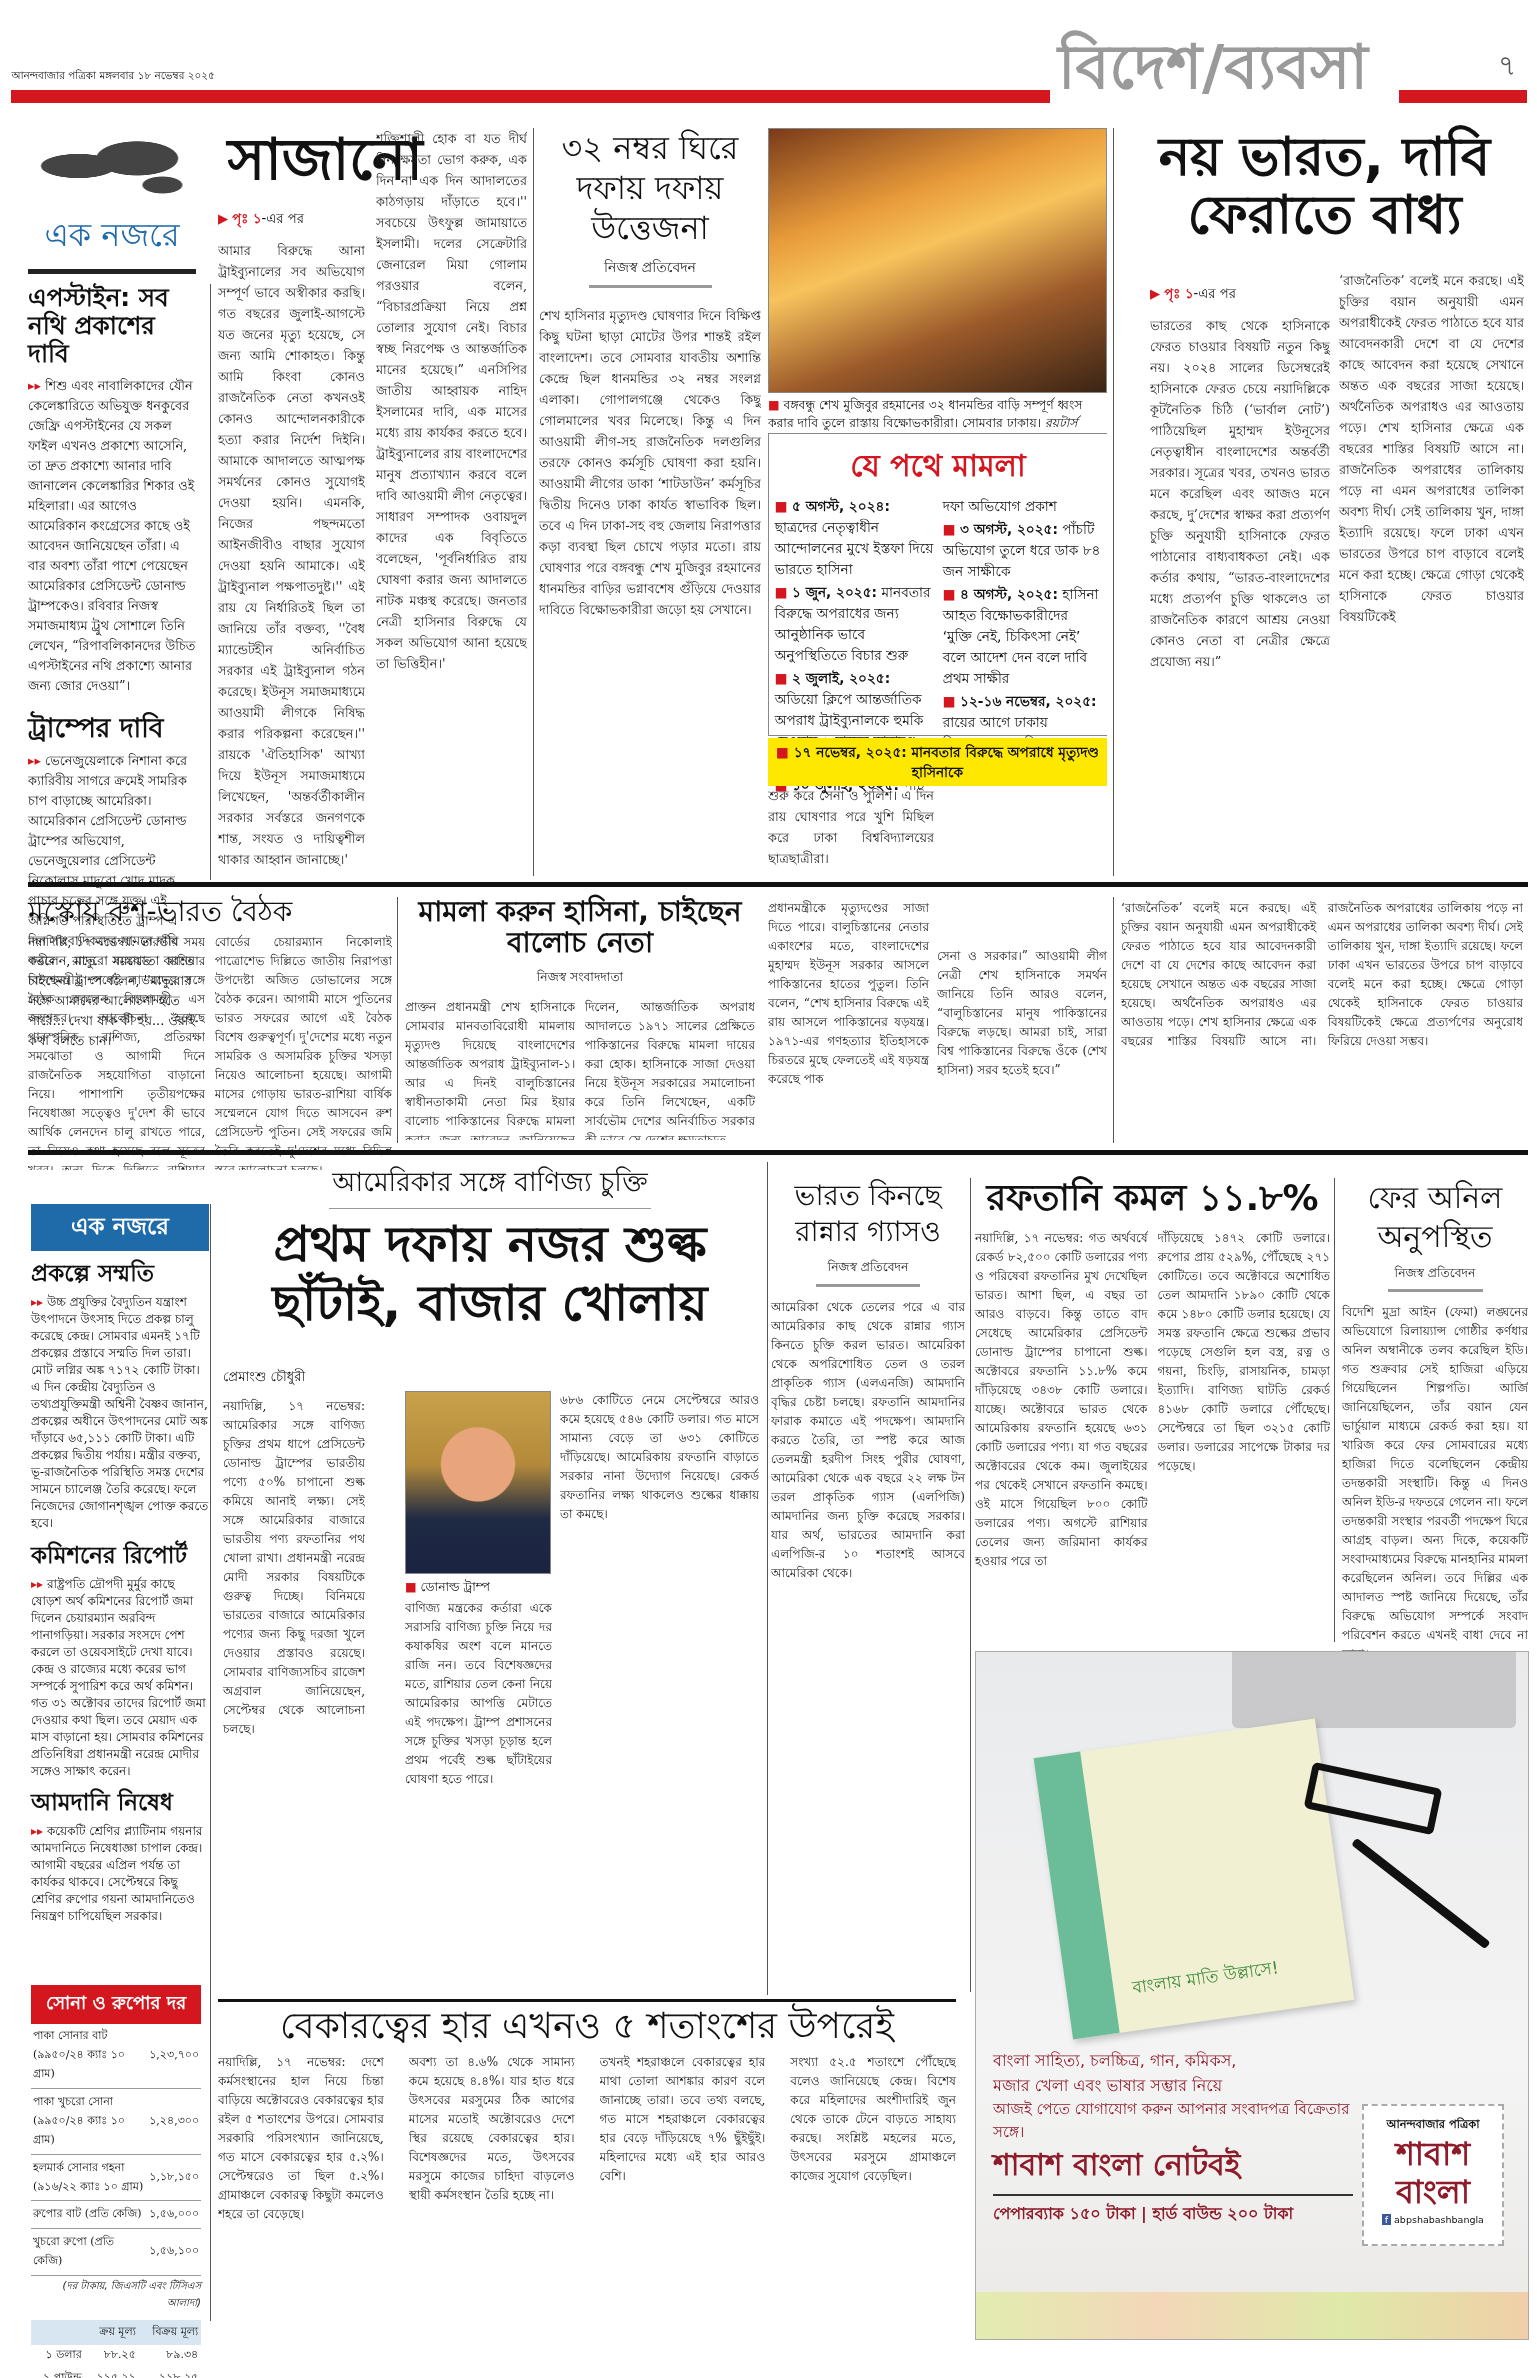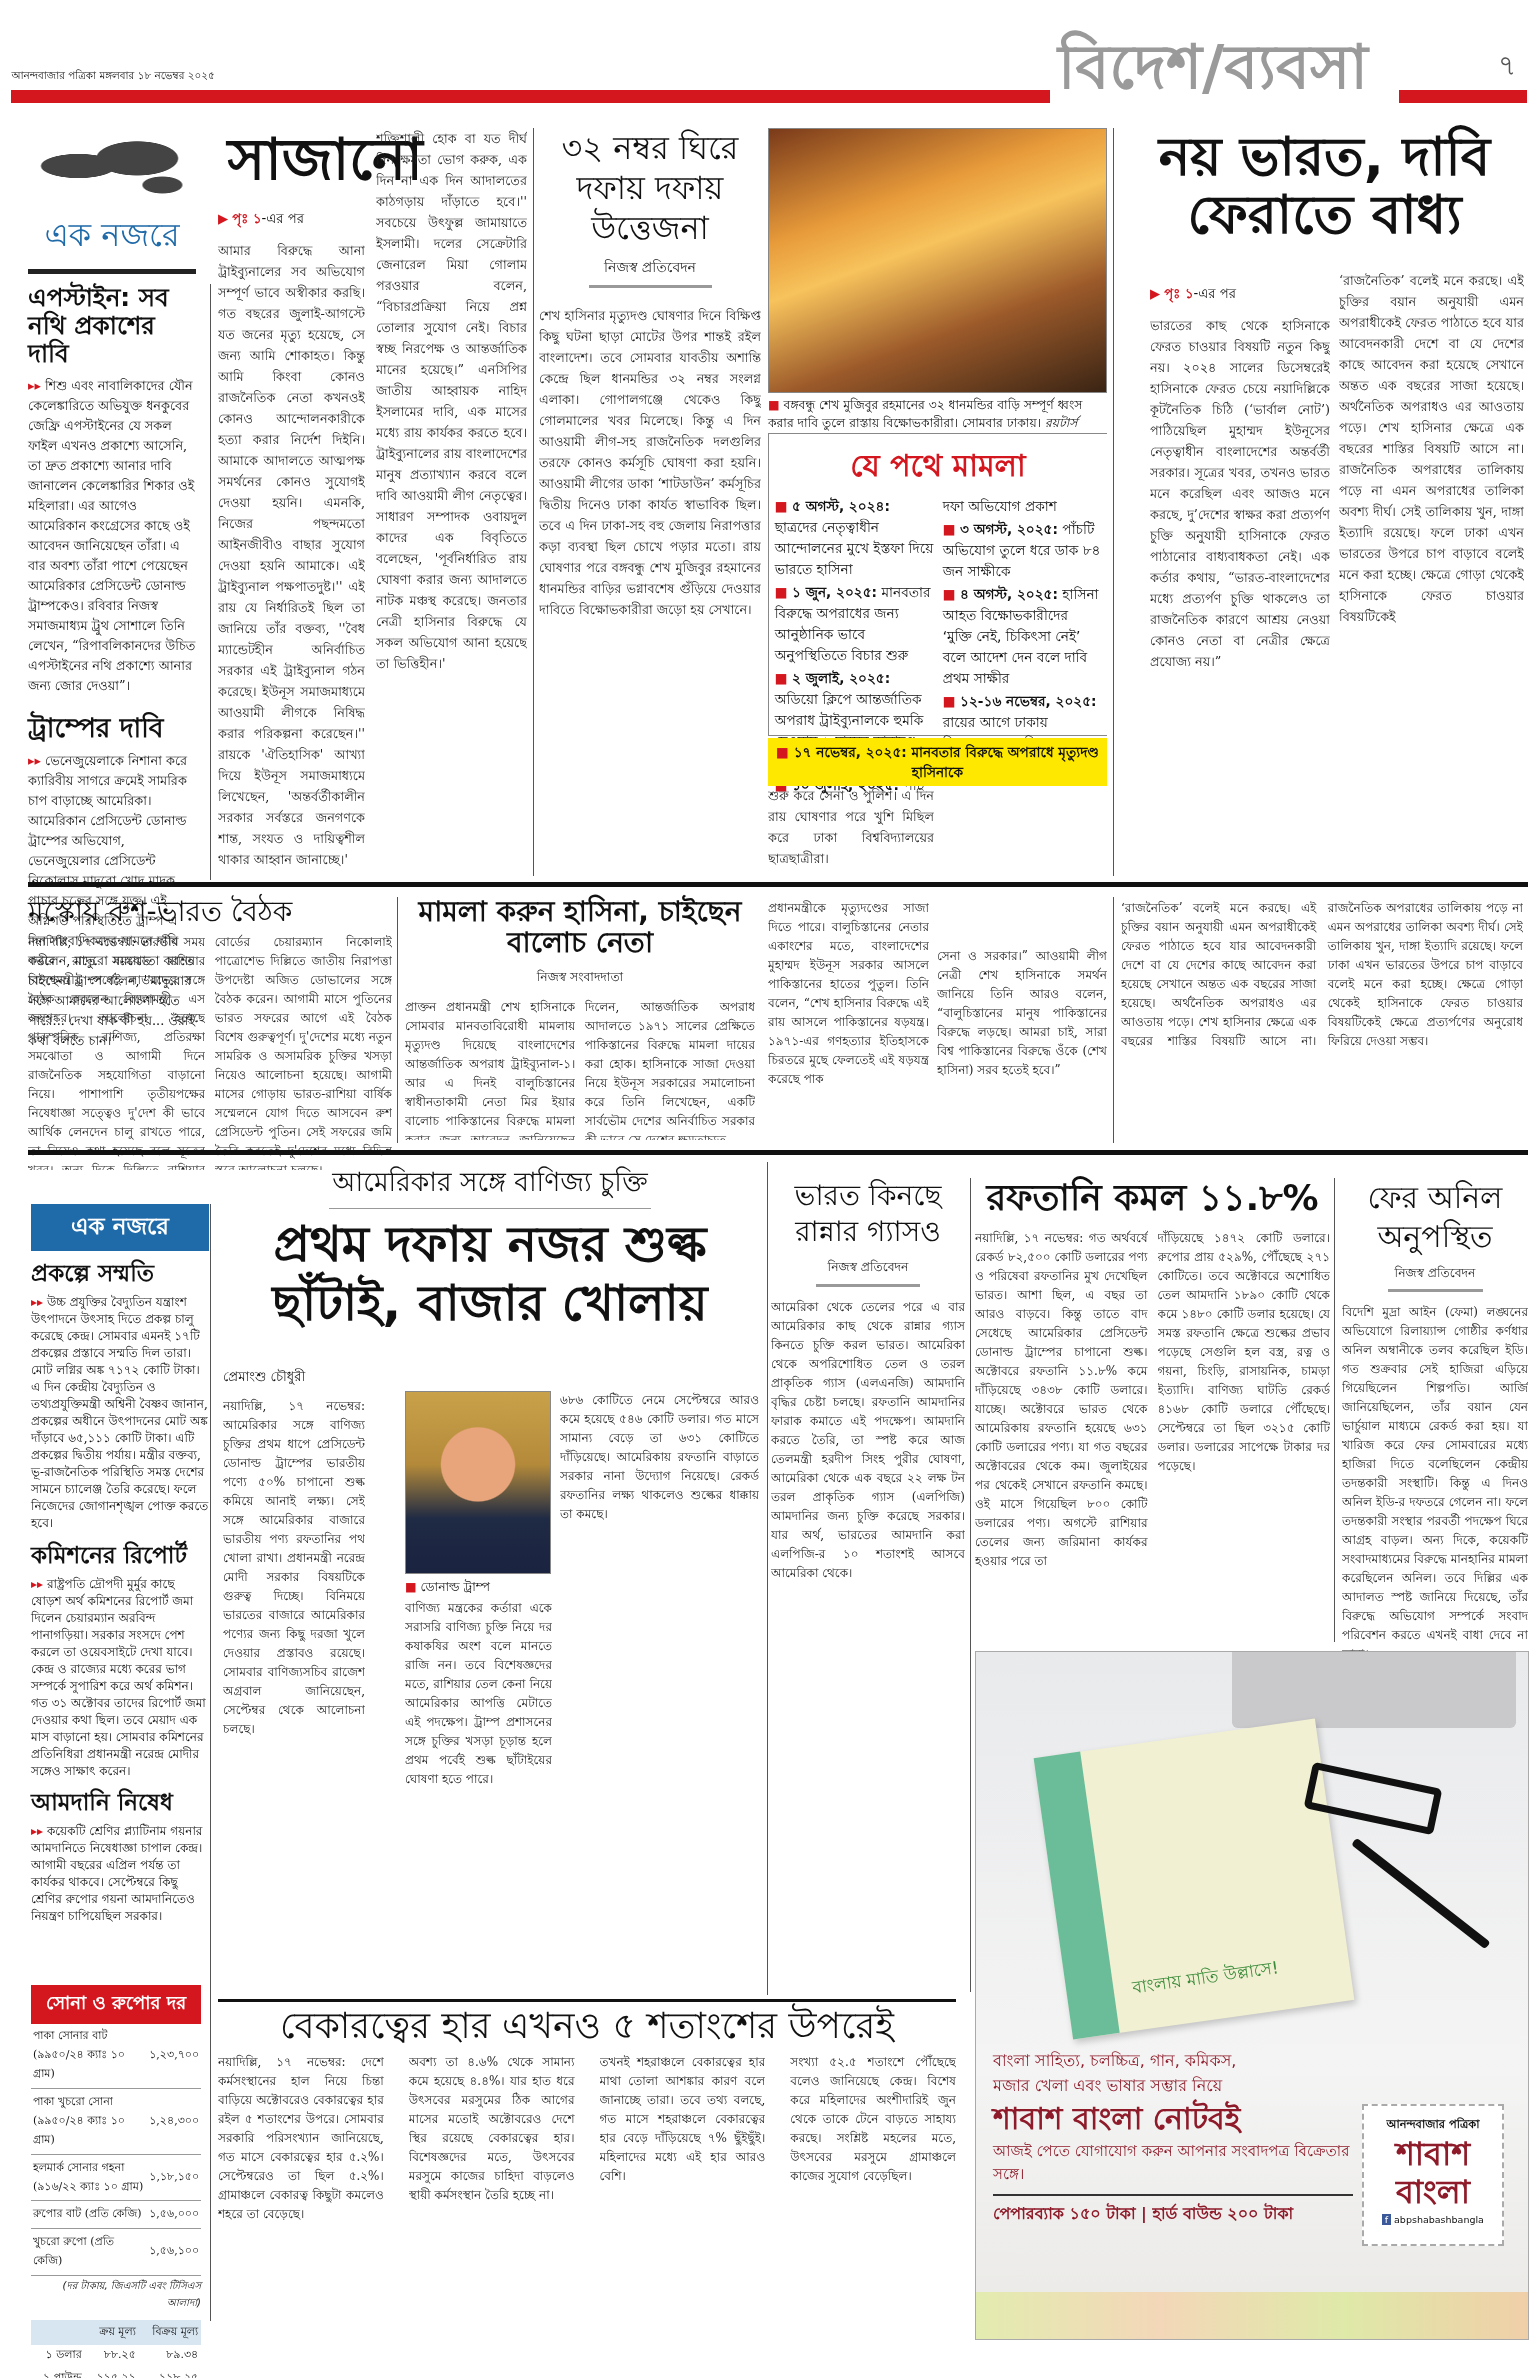--- a/index.html
+++ b/index.html
@@ -256,22 +256,22 @@
 <div class="abs ad" style="left:975px;top:1651px;width:554px;height:689px">
   <div class="abs" style="left:256px;top:0;width:284px;height:76px;background:#c9c9cb;border-radius:0 0 5.7px 5.7px"></div>
   <div class="abs" style="left:76px;top:85px;width:284px;height:284px;background:#f2f0d2;transform:rotate(-8deg);border-left:47px solid #6bbd9a;box-shadow:1.9px 3.8px 7.6px rgba(0,0,0,.2)">
     <div style="position:absolute;bottom:28px;left:19px;font-size:17px;color:#3a8a3a">বাংলায় মাতি উল্লাসে!</div>
   </div>
   <div class="abs" style="left:331px;top:123px;width:132px;height:47px;border:7.6px solid #111;border-radius:5.7px;transform:rotate(12deg)"></div>
   <div class="abs" style="left:360px;top:237px;width:170px;height:8.5px;background:#111;border-radius:3.8px;transform:rotate(38deg)"></div>
   <div class="abs" style="left:17px;top:397px;width:360px;color:#8e1b2a">
     <div style="font-size:16px;line-height:24.6px">বাংলা সাহিত্য, চলচ্চিত্র, গান, কমিকস,</div>
     <div style="font-size:16px;line-height:24.6px">মজার খেলা এবং ভাষার সম্ভার নিয়ে</div>
+    <div style="font-size:15px;line-height:23px">আজই পেতে যোগাযোগ করুন আপনার সংবাদপত্র বিক্রেতার সঙ্গে।</div>
     <div style="font-size:30px;font-weight:bold;line-height:42px">শাবাশ বাংলা নোটবই</div>
-    <div style="font-size:15px;line-height:23px">আজই পেতে যোগাযোগ করুন আপনার সংবাদপত্র বিক্রেতার সঙ্গে।</div>
     <div style="height:1.9px;background:#333;margin:7.6px 0 5.7px"></div>
     <div style="font-size:16px;font-weight:bold">পেপারব্যাক ১৫০ টাকা | হার্ড বাউন্ড ২০০ টাকা</div>
   </div>
   <div class="abs" style="left:386px;top:452px;width:142px;height:142px;background:#fff;border:2.8px dashed #aaa;text-align:center;padding-top:9.5px">
     <div style="font-size:11.4px;font-weight:bold">আনন্দবাজার পত্রিকা</div>
     <div style="font-size:32px;font-weight:bold;color:#8e1b2a;line-height:38px">শাবাশ বাংলা</div>
     <div style="font-size:9.5px;margin-top:3.8px"><span style="background:#3b5998;color:#fff;padding:0 2.8px">f</span> <span>abpshabashbangla</span></div>
   </div>
   <div class="abs" style="left:0;bottom:0;width:100%;height:47px;background:linear-gradient(90deg,#e3ecb0,#f3d7b8,#dfe9a8,#f0cfa8)"></div>
 </div>

